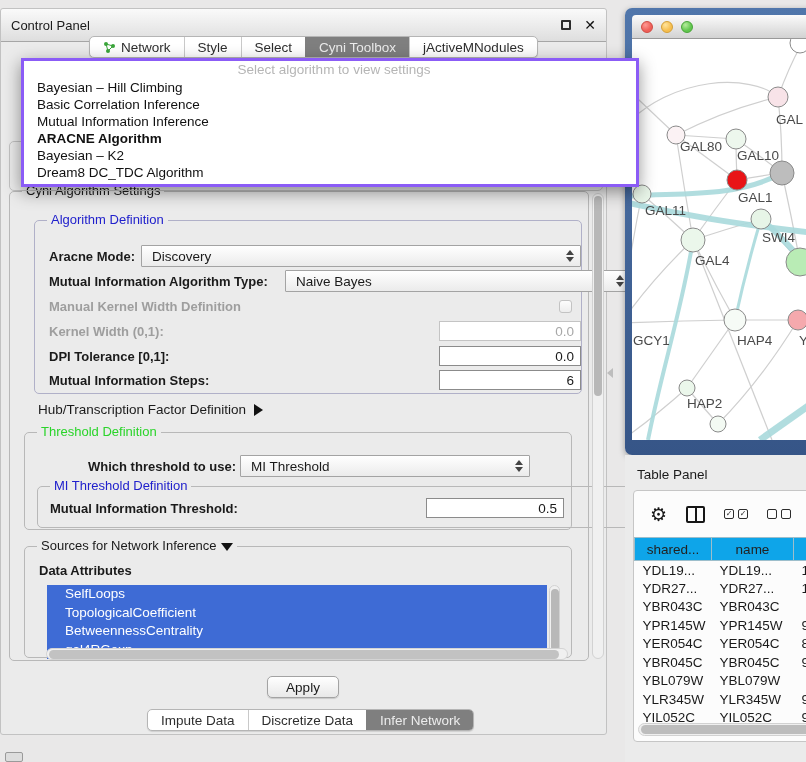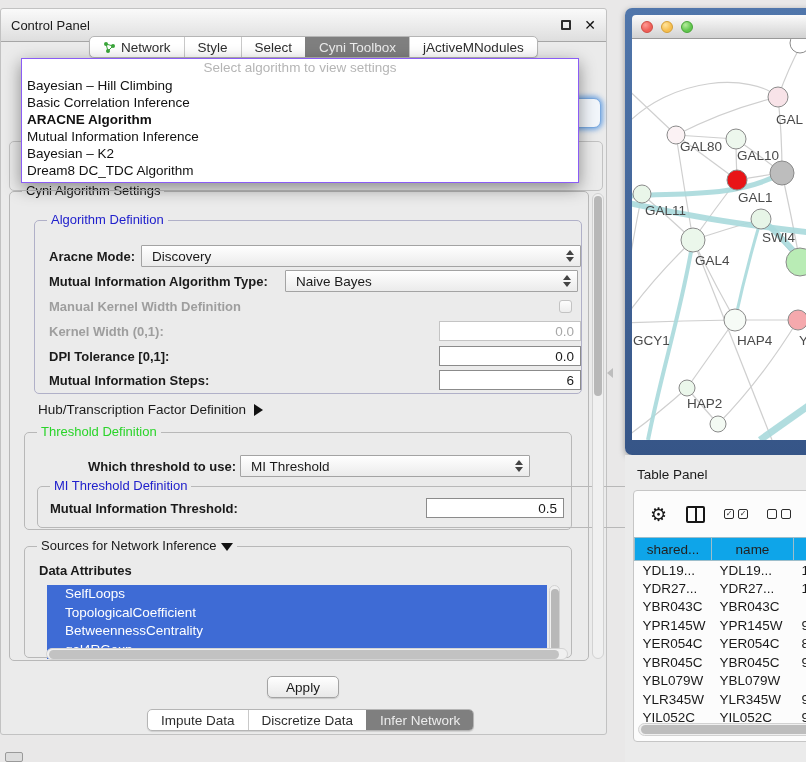--- a/index.html
+++ b/index.html
@@ -18,21 +18,21 @@
   .seg { display:flex; align-items:center; gap:5px; padding:0 13px; border-left:1px solid #c9c9c9; white-space:nowrap; }
   .seg:first-child { border-left:none; }
   .seg.selected { background:#7f7f7f; color:#ececec; border-left-color:#7f7f7f; }
   .tabbar { position:absolute; left:88px; top:27px; z-index:20; }
 
   
   .frag-combo { position:absolute; left:455px; top:89px; width:145px; height:30px; border:1px solid #7aa9df; border-radius:7px; background:#f2f6fb; box-shadow:0 0 5px 2px rgba(96,156,226,.85); z-index:4; }
   .frag-group { position:absolute; left:8px; top:132px; width:594px; height:50px; border:1px solid #c2c2c2; border-radius:5px; z-index:3; }
 
   
-  .dropdown { position:absolute; left:20px; top:49px; width:558px; background:#fff; border:1px solid #8b5cf6; box-shadow:0 5px 16px rgba(0,0,0,.42); z-index:50; padding-bottom:3px; }
+  .dropdown { position:absolute; left:20px; top:49px; width:618px; background:#fff; border:3px solid #8b5cf6; box-shadow:0 5px 16px rgba(0,0,0,.42); z-index:50; padding-bottom:3px;padding-left:8px; }
   .dd-placeholder { text-align:center; color:#b5b5b5; font-size:13.5px; line-height:18px; }
   .dd-item { padding:0 0 0 5px; line-height:17px; font-size:13.5px; color:#111; }
   .dd-item.bold { font-weight:bold; }
 
   
   .groupbox { position:absolute; border:1px solid #b8b8b8; border-radius:5px; }
   .legend { position:absolute; top:-9px; left:12px; background:#ebebeb; padding:0 4px; font-size:13px; white-space:nowrap; }
   .legend.blue { color:#2020cc; }
   .legend.green { color:#2ad42a; }
 
@@ -131,22 +131,22 @@
     </div>
 
     <div class="frag-combo"></div>
     <div class="frag-group"></div>
 
     <div class="dropdown">
       <div class="dd-placeholder">Select algorithm to view settings</div>
       <div id="dd-list">
           <div class="dd-item">Bayesian – Hill Climbing</div>
           <div class="dd-item">Basic Correlation Inference</div>
+          <div class="dd-item">Mutual Information Inference</div>
           <div class="dd-item bold">ARACNE Algorithm</div>
-          <div class="dd-item">Mutual Information Inference</div>
           <div class="dd-item">Bayesian – K2</div>
           <div class="dd-item">Dream8 DC_TDC Algorithm</div>
         </div>
     </div>
 
     <div class="groupbox" style="left:8px; top:182px; width:580px; height:470px;">
       <span class="legend">Cyni Algorithm Settings</span>
 
       <div class="groupbox" style="left:24px; top:28px; width:548px; height:174px; border-color:#b0b0c8;">
         <span class="legend blue">Algorithm Definition</span>
@@ -154,21 +154,21 @@
         <span class="lbl" style="left:14px; top:28px;">Aracne Mode:</span>
         <div class="combo" style="left:106px; top:24px; width:440px;">
           <span>Discovery</span>
           <span class="arrows">
               <span class="tri-up"></span>
               <span class="tri-down"></span>
             </span>
         </div>
 
         <span class="lbl" style="left:14px; top:53px;">Mutual Information Algorithm Type:</span>
-        <div class="combo" style="left:250px; top:49px; width:293px;text-align:right;">
+        <div class="combo" style="left:250px; top:49px; width:346px;text-align:right;">
           <span>Naive Bayes</span>
           <span class="arrows">
               <span class="tri-up"></span>
               <span class="tri-down"></span>
             </span>
         </div>
 
         <span class="lbl dis" style="left:14px; top:78px;">Manual Kernel Width Definition</span>
         <span class="checkbox" style="left:524px; top:79px;"></span>
 

